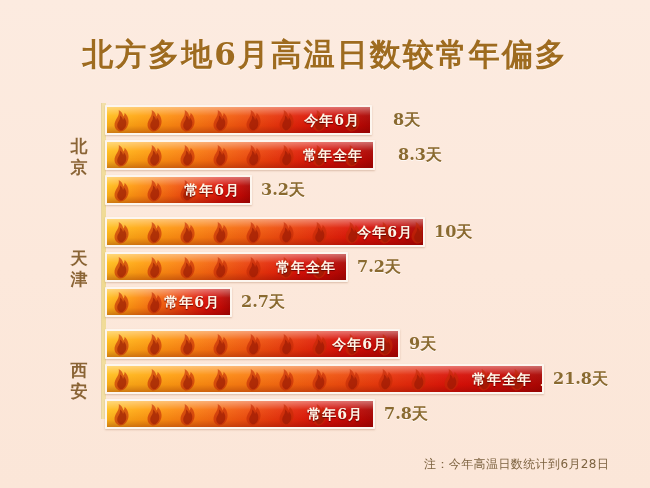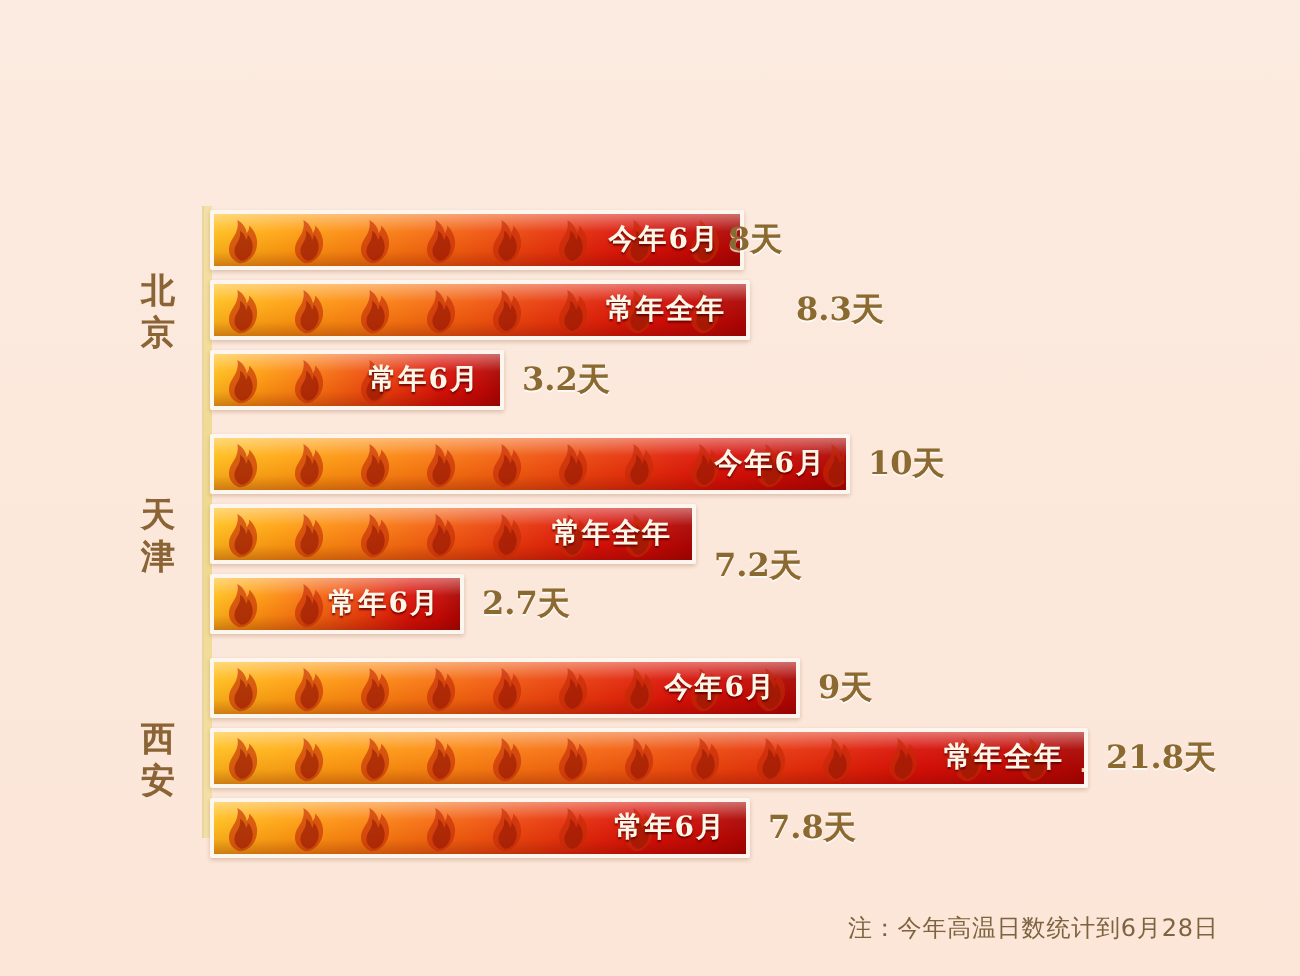--- a/index.html
+++ b/index.html
@@ -171,20 +171,21 @@
     white-space: nowrap;
     letter-spacing: 0.4px;
     margin-top: 36px;
   }
 </style>
 </head>
 <body>
 
 <div id="infographic">
 
+  <div class="title">北方多地6月高温日数较常年偏多</div>
 
   <div class="chart">
     <div class="axis-line"></div>
     <div id="groups-host">
         <div class="group" style="top: 5px; height: 105px;">
           <div class="group-label" style="top: 31px;">
             <span>北</span>
             <span>京</span>
           </div>
           <div class="bar-row" style="top: 0px; width: 397px;">
@@ -209,21 +210,21 @@
                     <path d="M7.2 20.2c-2.3-1.3-3.3-3.4-2.9-5.7.3-1.9 1.6-3.2 2.3-5 .5-1.3.6-2.7.4-4.1 1.7 1.1 2.8 2.7 3 4.6.6-.8.9-1.7.8-2.7 1.5 1.5 2.3 3.3 2.5 5.3.3 3-1.1 5.7-3.4 7.2-.8.5-1.8.7-2.7.4z" fill="#8f1503" opacity="0.55"></path>
                   </svg></span><span class="flame"><svg width="18" height="22" viewBox="0 0 18 22">
                     <path d="M6.2 21.5C2.6 19.8 1 16.8 1.6 13.4 2.1 10.6 4 8.6 5.1 6 5.9 4.1 6.1 2 5.7 0c2.6 1.5 4.3 3.9 4.7 6.6.9-1.1 1.3-2.4 1.2-3.9 2.3 2.2 3.6 4.8 3.9 7.7.4 4.3-1.6 8.2-5.2 10.4-1.2.7-2.6 1-4.1.7z" fill="#c22a06" opacity="0.62"></path>
                     <path d="M7.2 20.2c-2.3-1.3-3.3-3.4-2.9-5.7.3-1.9 1.6-3.2 2.3-5 .5-1.3.6-2.7.4-4.1 1.7 1.1 2.8 2.7 3 4.6.6-.8.9-1.7.8-2.7 1.5 1.5 2.3 3.3 2.5 5.3.3 3-1.1 5.7-3.4 7.2-.8.5-1.8.7-2.7.4z" fill="#8f1503" opacity="0.55"></path>
                   </svg></span><span class="flame"><svg width="18" height="22" viewBox="0 0 18 22">
                     <path d="M6.2 21.5C2.6 19.8 1 16.8 1.6 13.4 2.1 10.6 4 8.6 5.1 6 5.9 4.1 6.1 2 5.7 0c2.6 1.5 4.3 3.9 4.7 6.6.9-1.1 1.3-2.4 1.2-3.9 2.3 2.2 3.6 4.8 3.9 7.7.4 4.3-1.6 8.2-5.2 10.4-1.2.7-2.6 1-4.1.7z" fill="#c22a06" opacity="0.62"></path>
                     <path d="M7.2 20.2c-2.3-1.3-3.3-3.4-2.9-5.7.3-1.9 1.6-3.2 2.3-5 .5-1.3.6-2.7.4-4.1 1.7 1.1 2.8 2.7 3 4.6.6-.8.9-1.7.8-2.7 1.5 1.5 2.3 3.3 2.5 5.3.3 3-1.1 5.7-3.4 7.2-.8.5-1.8.7-2.7.4z" fill="#8f1503" opacity="0.55"></path>
                   </svg></span></div>
               <div class="bar-label">今年6月</div>
             </div>
-            <div class="bar-value" style="left: 259px;">8天</div>
+            <div class="bar-value" style="left: 288px;">8天</div>
           </div>
           <div class="bar-row" style="top: 35px; width: 400px;">
             <div class="bar" style="width: 270px;">
               <div class="flames" style="width: 262px;"><span class="flame"><svg width="18" height="22" viewBox="0 0 18 22">
                     <path d="M6.2 21.5C2.6 19.8 1 16.8 1.6 13.4 2.1 10.6 4 8.6 5.1 6 5.9 4.1 6.1 2 5.7 0c2.6 1.5 4.3 3.9 4.7 6.6.9-1.1 1.3-2.4 1.2-3.9 2.3 2.2 3.6 4.8 3.9 7.7.4 4.3-1.6 8.2-5.2 10.4-1.2.7-2.6 1-4.1.7z" fill="#c22a06" opacity="0.62"></path>
                     <path d="M7.2 20.2c-2.3-1.3-3.3-3.4-2.9-5.7.3-1.9 1.6-3.2 2.3-5 .5-1.3.6-2.7.4-4.1 1.7 1.1 2.8 2.7 3 4.6.6-.8.9-1.7.8-2.7 1.5 1.5 2.3 3.3 2.5 5.3.3 3-1.1 5.7-3.4 7.2-.8.5-1.8.7-2.7.4z" fill="#8f1503" opacity="0.55"></path>
                   </svg></span><span class="flame"><svg width="18" height="22" viewBox="0 0 18 22">
                     <path d="M6.2 21.5C2.6 19.8 1 16.8 1.6 13.4 2.1 10.6 4 8.6 5.1 6 5.9 4.1 6.1 2 5.7 0c2.6 1.5 4.3 3.9 4.7 6.6.9-1.1 1.3-2.4 1.2-3.9 2.3 2.2 3.6 4.8 3.9 7.7.4 4.3-1.6 8.2-5.2 10.4-1.2.7-2.6 1-4.1.7z" fill="#c22a06" opacity="0.62"></path>
                     <path d="M7.2 20.2c-2.3-1.3-3.3-3.4-2.9-5.7.3-1.9 1.6-3.2 2.3-5 .5-1.3.6-2.7.4-4.1 1.7 1.1 2.8 2.7 3 4.6.6-.8.9-1.7.8-2.7 1.5 1.5 2.3 3.3 2.5 5.3.3 3-1.1 5.7-3.4 7.2-.8.5-1.8.7-2.7.4z" fill="#8f1503" opacity="0.55"></path>
                   </svg></span><span class="flame"><svg width="18" height="22" viewBox="0 0 18 22">
@@ -327,21 +328,21 @@
                     <path d="M7.2 20.2c-2.3-1.3-3.3-3.4-2.9-5.7.3-1.9 1.6-3.2 2.3-5 .5-1.3.6-2.7.4-4.1 1.7 1.1 2.8 2.7 3 4.6.6-.8.9-1.7.8-2.7 1.5 1.5 2.3 3.3 2.5 5.3.3 3-1.1 5.7-3.4 7.2-.8.5-1.8.7-2.7.4z" fill="#8f1503" opacity="0.55"></path>
                   </svg></span><span class="flame"><svg width="18" height="22" viewBox="0 0 18 22">
                     <path d="M6.2 21.5C2.6 19.8 1 16.8 1.6 13.4 2.1 10.6 4 8.6 5.1 6 5.9 4.1 6.1 2 5.7 0c2.6 1.5 4.3 3.9 4.7 6.6.9-1.1 1.3-2.4 1.2-3.9 2.3 2.2 3.6 4.8 3.9 7.7.4 4.3-1.6 8.2-5.2 10.4-1.2.7-2.6 1-4.1.7z" fill="#c22a06" opacity="0.62"></path>
                     <path d="M7.2 20.2c-2.3-1.3-3.3-3.4-2.9-5.7.3-1.9 1.6-3.2 2.3-5 .5-1.3.6-2.7.4-4.1 1.7 1.1 2.8 2.7 3 4.6.6-.8.9-1.7.8-2.7 1.5 1.5 2.3 3.3 2.5 5.3.3 3-1.1 5.7-3.4 7.2-.8.5-1.8.7-2.7.4z" fill="#8f1503" opacity="0.55"></path>
                   </svg></span><span class="flame"><svg width="18" height="22" viewBox="0 0 18 22">
                     <path d="M6.2 21.5C2.6 19.8 1 16.8 1.6 13.4 2.1 10.6 4 8.6 5.1 6 5.9 4.1 6.1 2 5.7 0c2.6 1.5 4.3 3.9 4.7 6.6.9-1.1 1.3-2.4 1.2-3.9 2.3 2.2 3.6 4.8 3.9 7.7.4 4.3-1.6 8.2-5.2 10.4-1.2.7-2.6 1-4.1.7z" fill="#c22a06" opacity="0.62"></path>
                     <path d="M7.2 20.2c-2.3-1.3-3.3-3.4-2.9-5.7.3-1.9 1.6-3.2 2.3-5 .5-1.3.6-2.7.4-4.1 1.7 1.1 2.8 2.7 3 4.6.6-.8.9-1.7.8-2.7 1.5 1.5 2.3 3.3 2.5 5.3.3 3-1.1 5.7-3.4 7.2-.8.5-1.8.7-2.7.4z" fill="#8f1503" opacity="0.55"></path>
                   </svg></span></div>
               <div class="bar-label">常年全年</div>
             </div>
-            <div class="bar-value" style="left: 252px; margin-top: 16px;">7.2天</div>
+            <div class="bar-value" style="left: 252px;">7.2天</div>
           </div>
           <div class="bar-row" style="top: 70px; width: 257px;">
             <div class="bar" style="width: 127px;">
               <div class="flames" style="width: 119px;"><span class="flame"><svg width="18" height="22" viewBox="0 0 18 22">
                     <path d="M6.2 21.5C2.6 19.8 1 16.8 1.6 13.4 2.1 10.6 4 8.6 5.1 6 5.9 4.1 6.1 2 5.7 0c2.6 1.5 4.3 3.9 4.7 6.6.9-1.1 1.3-2.4 1.2-3.9 2.3 2.2 3.6 4.8 3.9 7.7.4 4.3-1.6 8.2-5.2 10.4-1.2.7-2.6 1-4.1.7z" fill="#c22a06" opacity="0.62"></path>
                     <path d="M7.2 20.2c-2.3-1.3-3.3-3.4-2.9-5.7.3-1.9 1.6-3.2 2.3-5 .5-1.3.6-2.7.4-4.1 1.7 1.1 2.8 2.7 3 4.6.6-.8.9-1.7.8-2.7 1.5 1.5 2.3 3.3 2.5 5.3.3 3-1.1 5.7-3.4 7.2-.8.5-1.8.7-2.7.4z" fill="#8f1503" opacity="0.55"></path>
                   </svg></span><span class="flame"><svg width="18" height="22" viewBox="0 0 18 22">
                     <path d="M6.2 21.5C2.6 19.8 1 16.8 1.6 13.4 2.1 10.6 4 8.6 5.1 6 5.9 4.1 6.1 2 5.7 0c2.6 1.5 4.3 3.9 4.7 6.6.9-1.1 1.3-2.4 1.2-3.9 2.3 2.2 3.6 4.8 3.9 7.7.4 4.3-1.6 8.2-5.2 10.4-1.2.7-2.6 1-4.1.7z" fill="#c22a06" opacity="0.62"></path>
                     <path d="M7.2 20.2c-2.3-1.3-3.3-3.4-2.9-5.7.3-1.9 1.6-3.2 2.3-5 .5-1.3.6-2.7.4-4.1 1.7 1.1 2.8 2.7 3 4.6.6-.8.9-1.7.8-2.7 1.5 1.5 2.3 3.3 2.5 5.3.3 3-1.1 5.7-3.4 7.2-.8.5-1.8.7-2.7.4z" fill="#8f1503" opacity="0.55"></path>
                   </svg></span></div>

